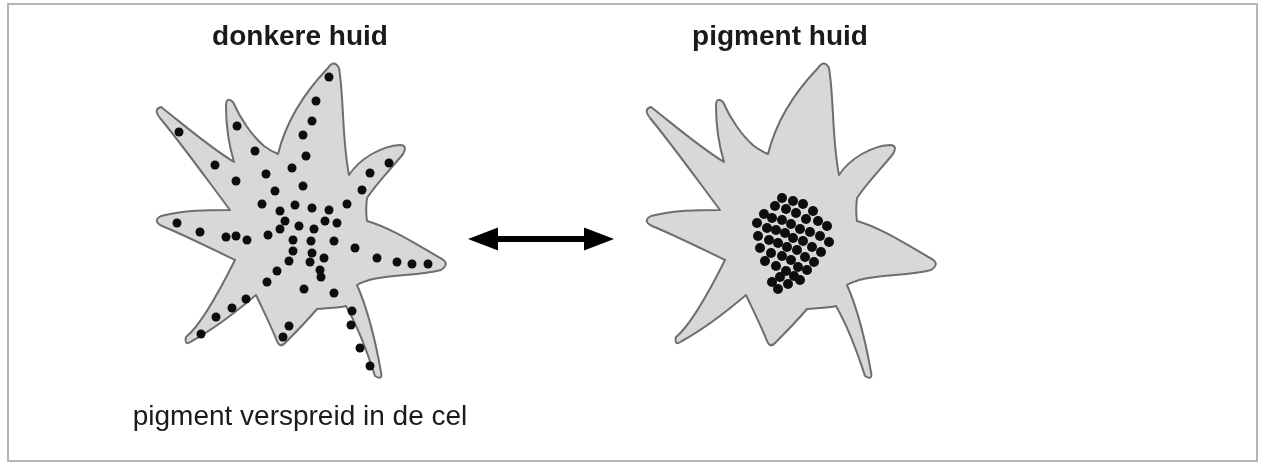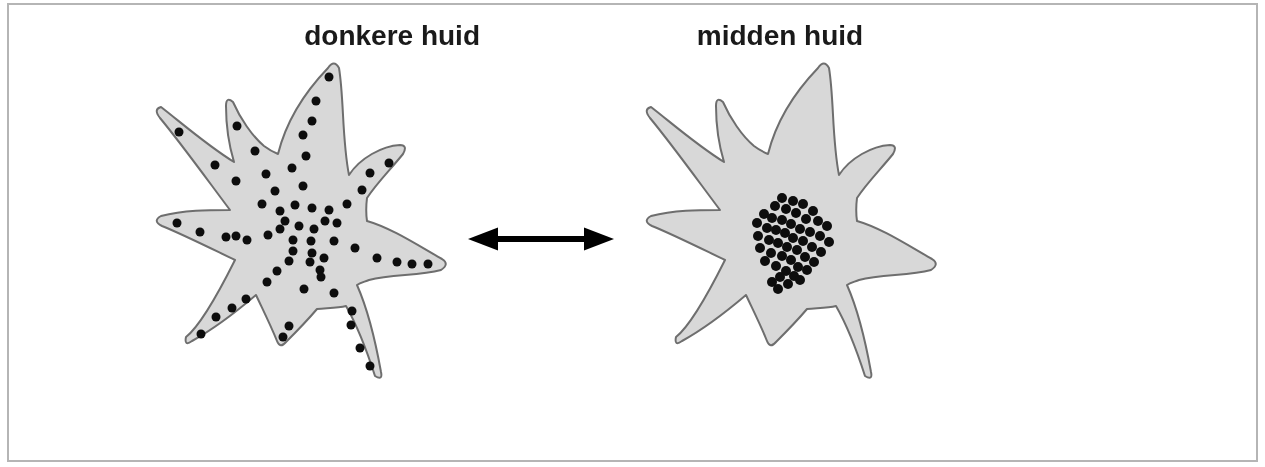--- a/index.html
+++ b/index.html
@@ -26,21 +26,21 @@
   }
   .cell-title {
     position: absolute;
     width: 360px;
     text-align: center;
     font-size: 28px;
     font-weight: bold;
     color: var(--text, #1a1a1a);
     top: 20px;
   }
-  .cell-title.left  { left: 120px; text-align: right; }
+  .cell-title.left  { left: 120px; }
   .cell-title.right { left: 600px; }
   .cell-svg {
     position: absolute;
     width: 360px;
     height: 340px;
     top: 58px;
   }
   .cell-svg.left  { left: 140px; }
   .cell-svg.right { left: 630px; }
   .cell-body {
@@ -70,21 +70,21 @@
 </style>
 </head>
 <body>
 
 <div class="canvas">
 
   <div class="frame"></div>
 
   <div class="cell-title left">donkere huid</div>
 
-  <div class="cell-title right">midden huid</div>
+  <div class="cell-title right">pigment huid</div>
 
   <svg class="cell-svg left" viewBox="0 0 360 340">
     <path class="cell-body" d="M138,96
          C146,64 163,36 188,10 Q194,1 199,10
          C204,40 202,82 209,117
          C220,100 242,88 260,87 Q268,87 263,96
          C250,112 236,126 227,140
          C226,148 226,156 227,163
          C252,170 282,190 302,201 Q310,206 301,212
          C278,218 252,216 229,222
@@ -246,15 +246,16 @@
         <circle cx="148" cy="231" r="5" fill="#0d0d0d"></circle>
       </g>
   </svg>
 
   <svg class="arrow-svg" viewBox="0 0 150 30">
     <line x1="27" y1="15" x2="123" y2="15"></line>
     <polygon points="2,15 32,3.5 32,26.5"></polygon>
     <polygon points="148,15 118,3.5 118,26.5"></polygon>
   </svg>
 
+  <div class="cell-caption left">pigment verspreid in de cel</div>
 
 
 </div>
 
 </body></html>

